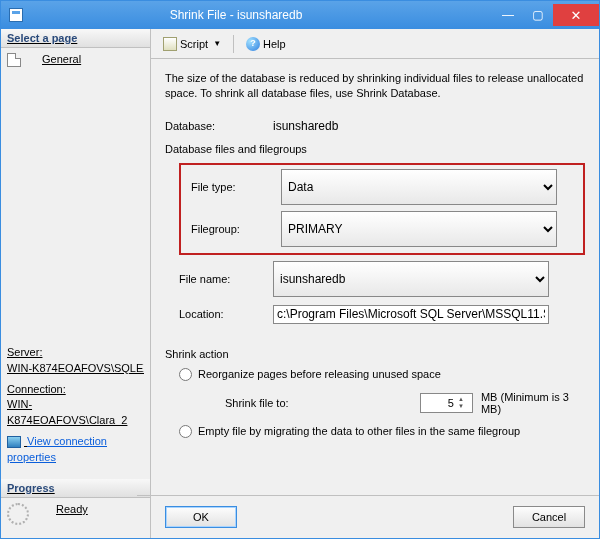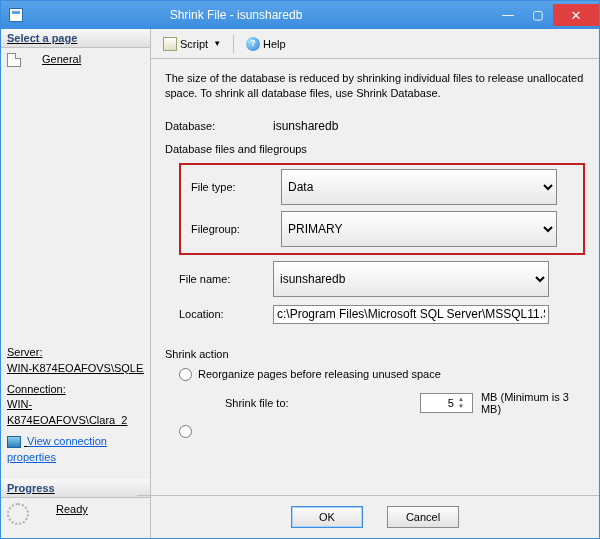--- a/index.html
+++ b/index.html
@@ -44,21 +44,21 @@
   .statsrow { display: flex; align-items: center; margin-bottom: 4px; }
   .statsrow .slabel { width: 278px; }
   .statsrow .svalue { width: 130px; border: 1px solid #a0a0a0; background: #fff; padding: 2px 4px; height: 18px; }
   .radiogroup { margin-top: 8px; }
   .radiorow { display: flex; align-items: center; margin-bottom: 10px; gap: 6px; }
   .subrow { display: flex; align-items: center; margin: 0 0 10px 46px; gap: 8px; }
   .spinner { width: 56px; height: 20px; border: 1px solid #888; background: #fff; display: flex; align-items: center; justify-content: flex-end; padding: 0 2px; position: relative; }
   .spinner .sval { flex: 1; text-align: right; padding-right: 4px; }
   .spinner .arrows { width: 12px; display: flex; flex-direction: column; font-size: 6px; line-height: 7px; color: #555; }
   .divider { border-top: 1px solid #c0c0c0; margin: 6px -14px 0 -14px; }
-  .buttonbar { height: 42px; background: #f0f0f0; display: flex; align-items: center; justify-content: center; padding: 0 14px; gap: 24px; }
+  .buttonbar { height: 42px; background: #f0f0f0; display: flex; align-items: center; justify-content: space-between; padding: 0 14px; gap: 24px; }
   .btn { min-width: 72px; height: 22px; border: 1px solid #8a8a8a; background: linear-gradient(to bottom, #fdfdfd, #e2e2e2); font-size: 11px; cursor: pointer; }
   .btn.default { border: 1px solid #3a8de0; box-shadow: 0 0 0 1px #a8d4ff inset; }
   input[type=radio] { margin: 0; }
 </style>
 </head>
 <body>
 
 <div class="titlebar">
   <span class="icon"></span>
   <span class="title">Shrink File - isunsharedb</span>
@@ -171,20 +171,21 @@
             <span class="sval">5</span>
             <span class="arrows">
                 <span>▲</span>
                 <span>▼</span>
               </span>
           </div>
           <span>MB (Minimum is 3 MB)</span>
         </div>
         <div class="radiorow">
           <input type="radio" name="shrink" style="">
+          <span>Empty file by migrating the data to other files in the same filegroup</span>
         </div>
       </div>
 
     </div>
     <div class="divider"></div>
     <div class="buttonbar">
       <button class="btn default">OK</button>
       <button class="btn">Cancel</button>
     </div>
   </div>

